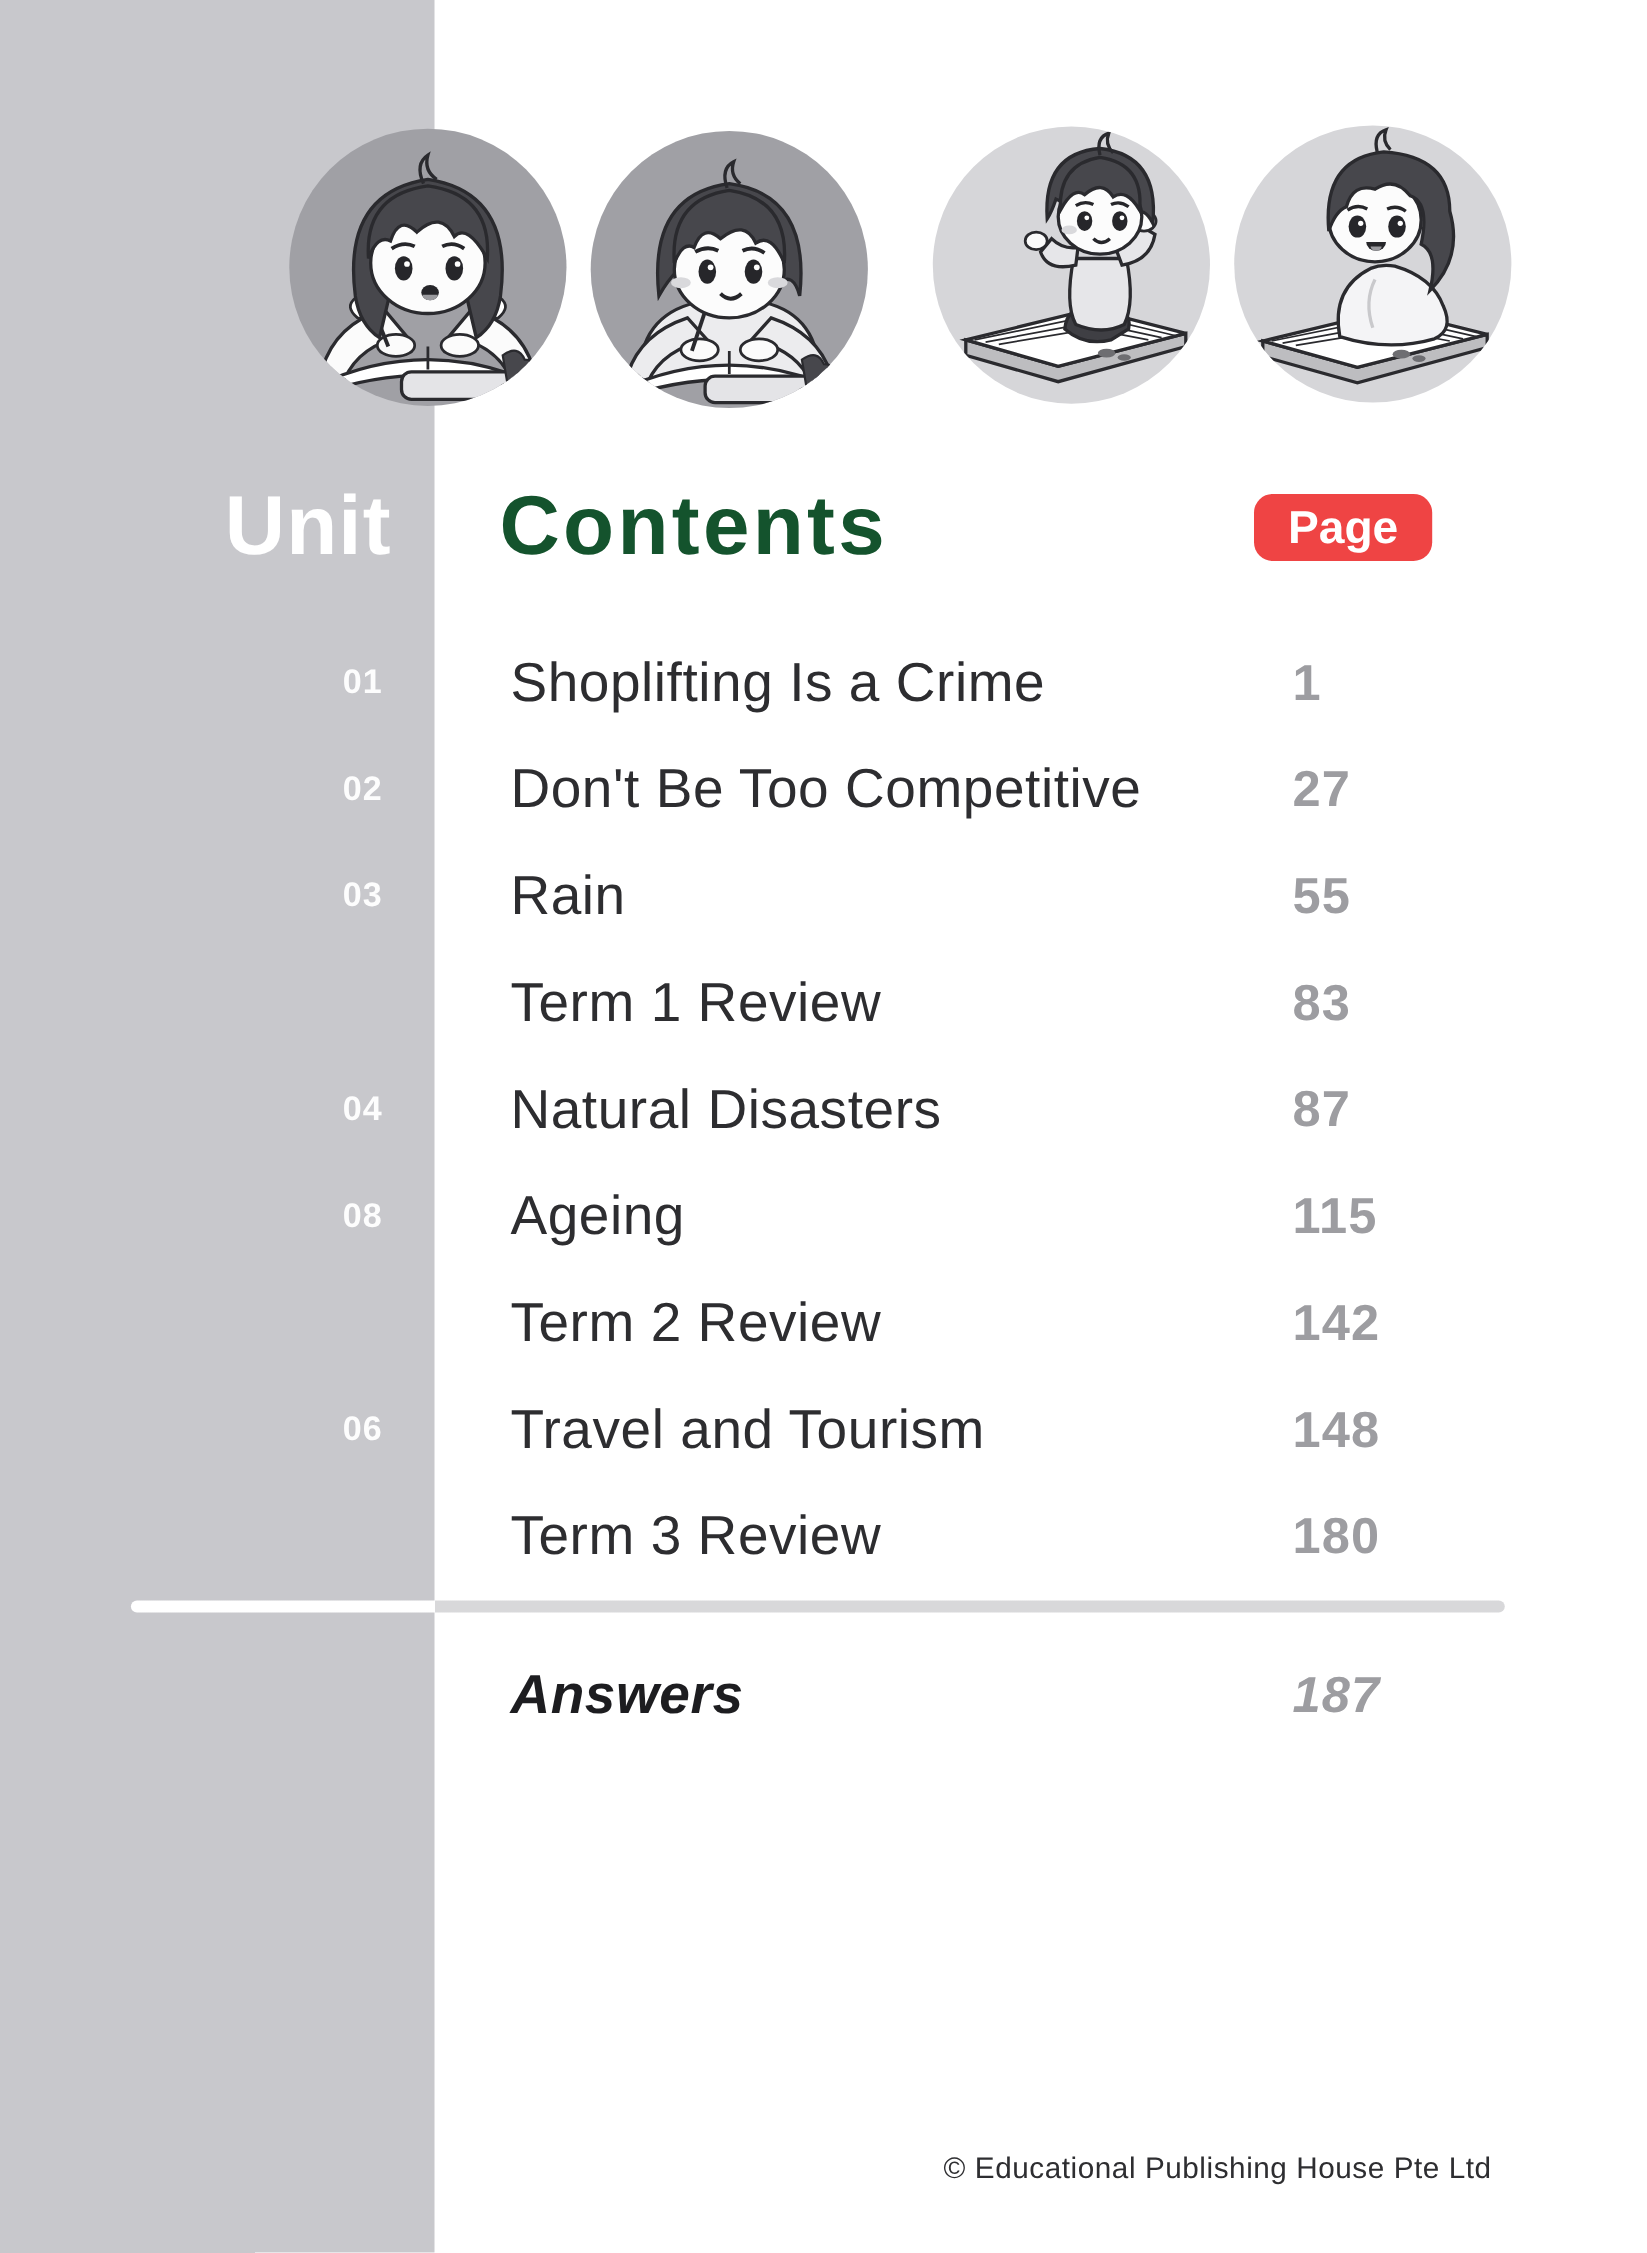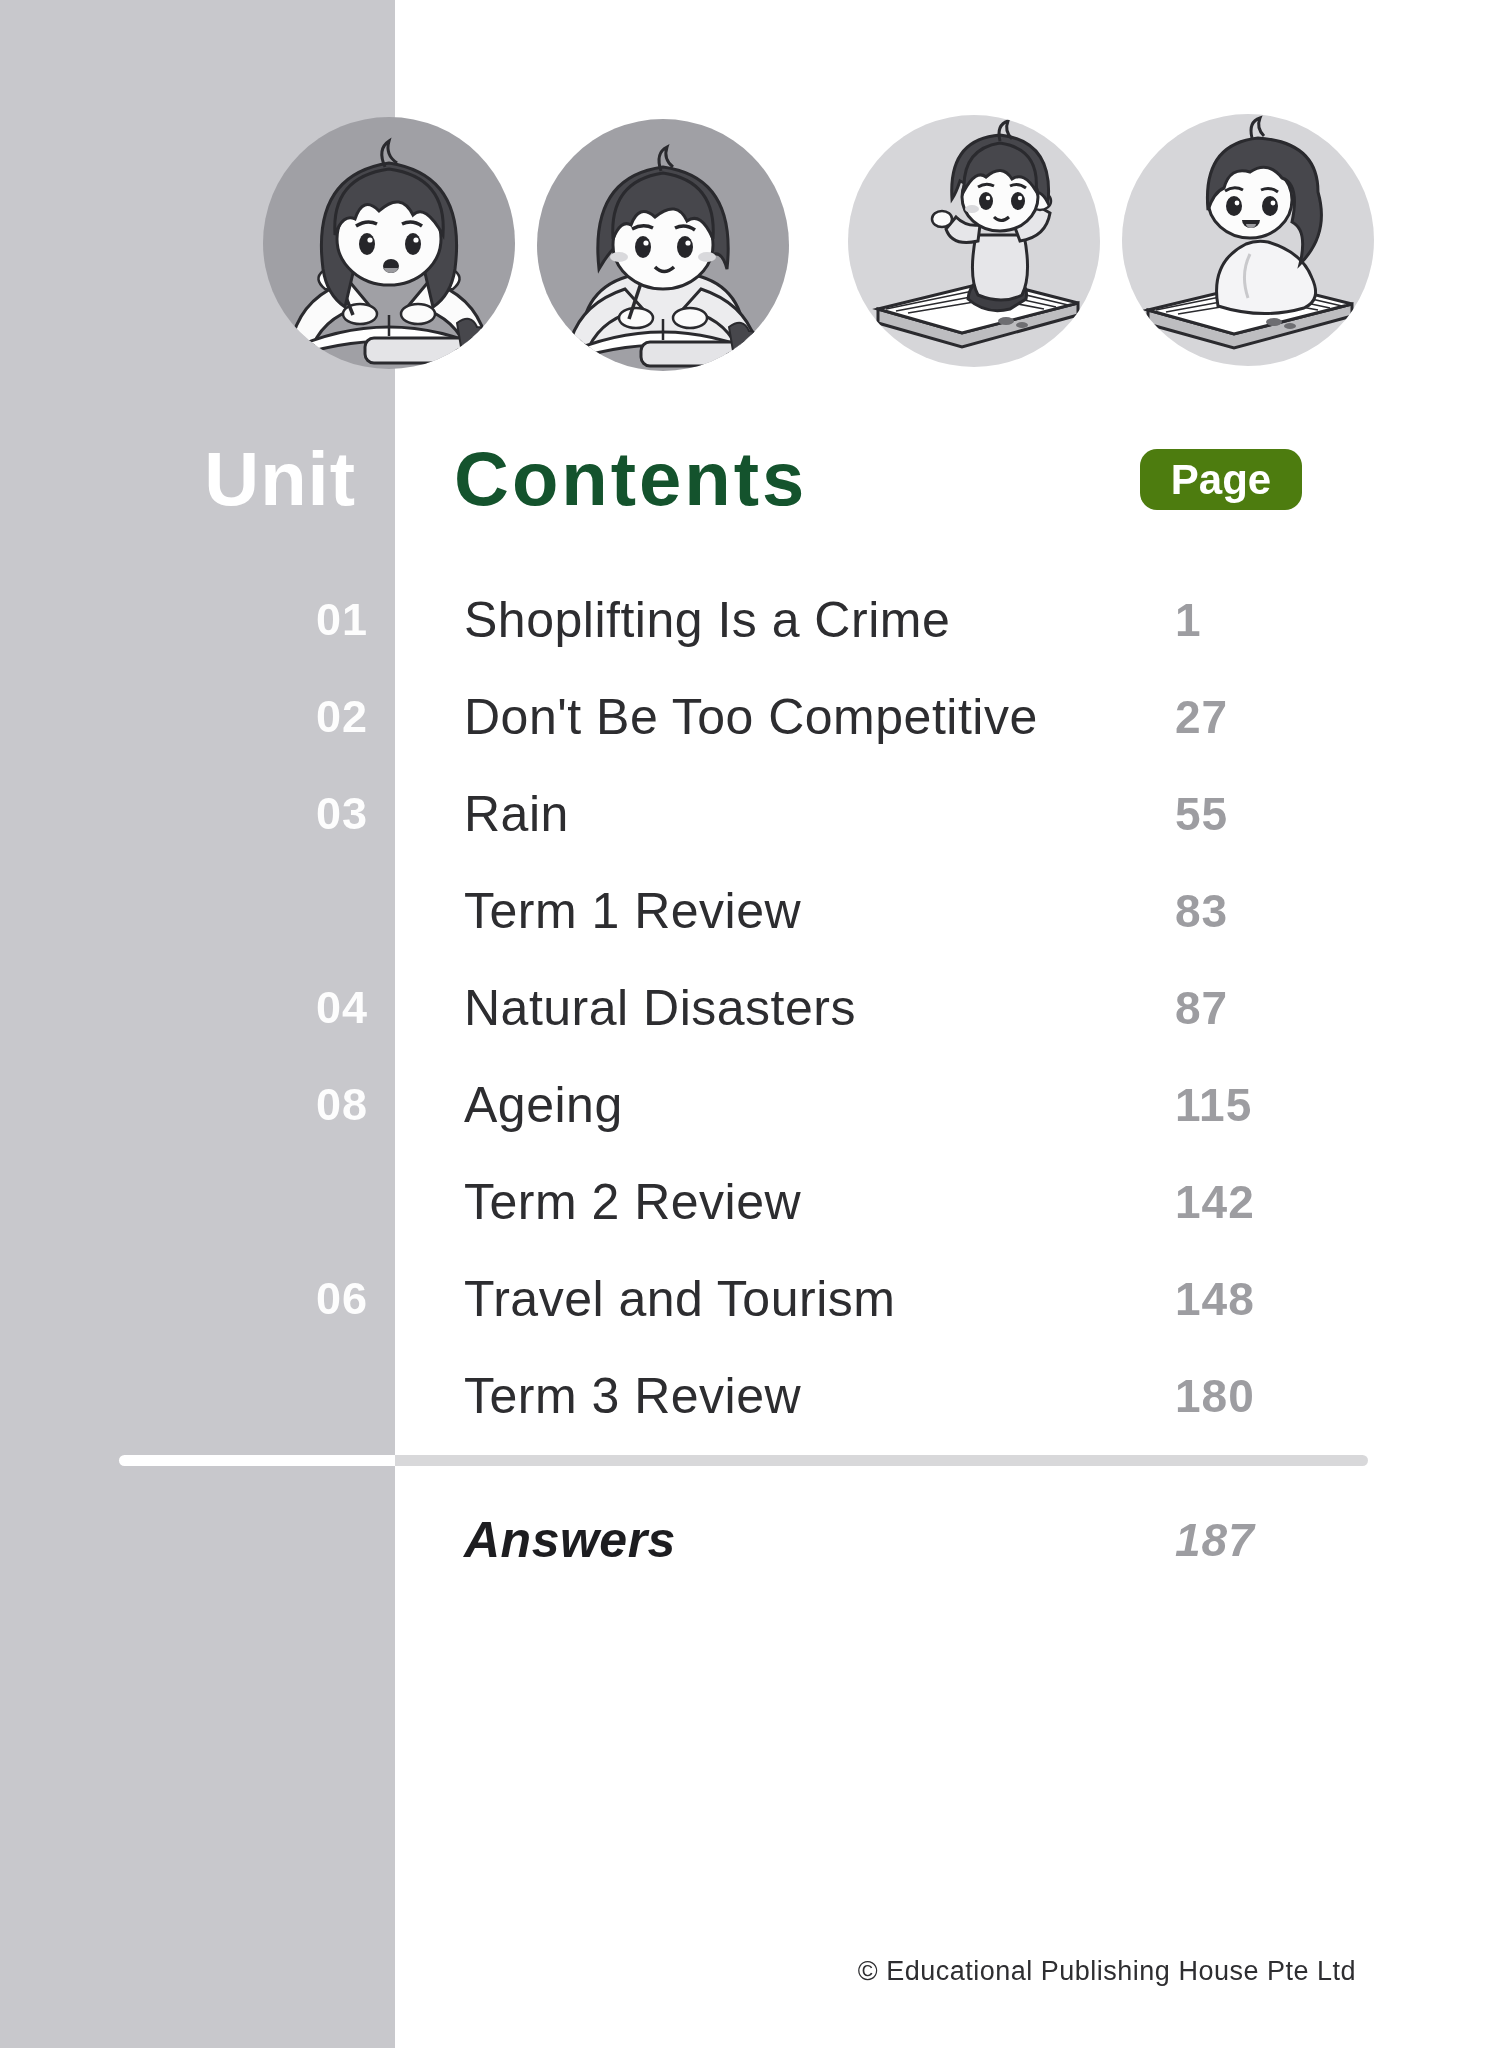--- a/index.html
+++ b/index.html
@@ -20,31 +20,31 @@
   .unit-heading{
     position:absolute;left:0;top:443px;width:356px;text-align:right;
     font-size:76px;line-height:72px;font-weight:bold;color:#ffffff;letter-spacing:1px;
   }
   .contents-heading{
     position:absolute;left:454px;top:443px;
     font-size:76px;line-height:72px;font-weight:bold;color:#14532d;letter-spacing:3px;
   }
   .page-badge{
     position:absolute;left:1140px;top:449px;width:162px;height:61px;
-    background:#4d7c0f;border-radius:17px;
+    background:#ef4444;border-radius:17px;
     display:flex;align-items:center;justify-content:center;
     color:#ffffff;font-weight:bold;font-size:42px;
   }
 
   .toc{position:absolute;left:0;top:571px;width:1497px;}
   .toc-row{position:relative;height:97px;}
   .unit-num{
     position:absolute;left:0;top:50%;transform:translateY(-50%);
     width:348px;text-align:right;
-    font-size:45px;font-weight:bold;color:rgba(255,255,255,0.96);letter-spacing:1px;margin-left:20px;
+    font-size:31px;font-weight:bold;color:rgba(255,255,255,0.96);letter-spacing:1px;
   }
   .chapter-title{
     position:absolute;left:464px;top:50%;transform:translateY(-50%);
     font-size:50px;color:#2d2d30;letter-spacing:0.5px;white-space:nowrap;
   }
   .page-num{
     position:absolute;left:1175px;top:50%;transform:translateY(-50%);
     font-size:46px;font-weight:bold;color:#9d9da1;letter-spacing:1px;
   }
 

